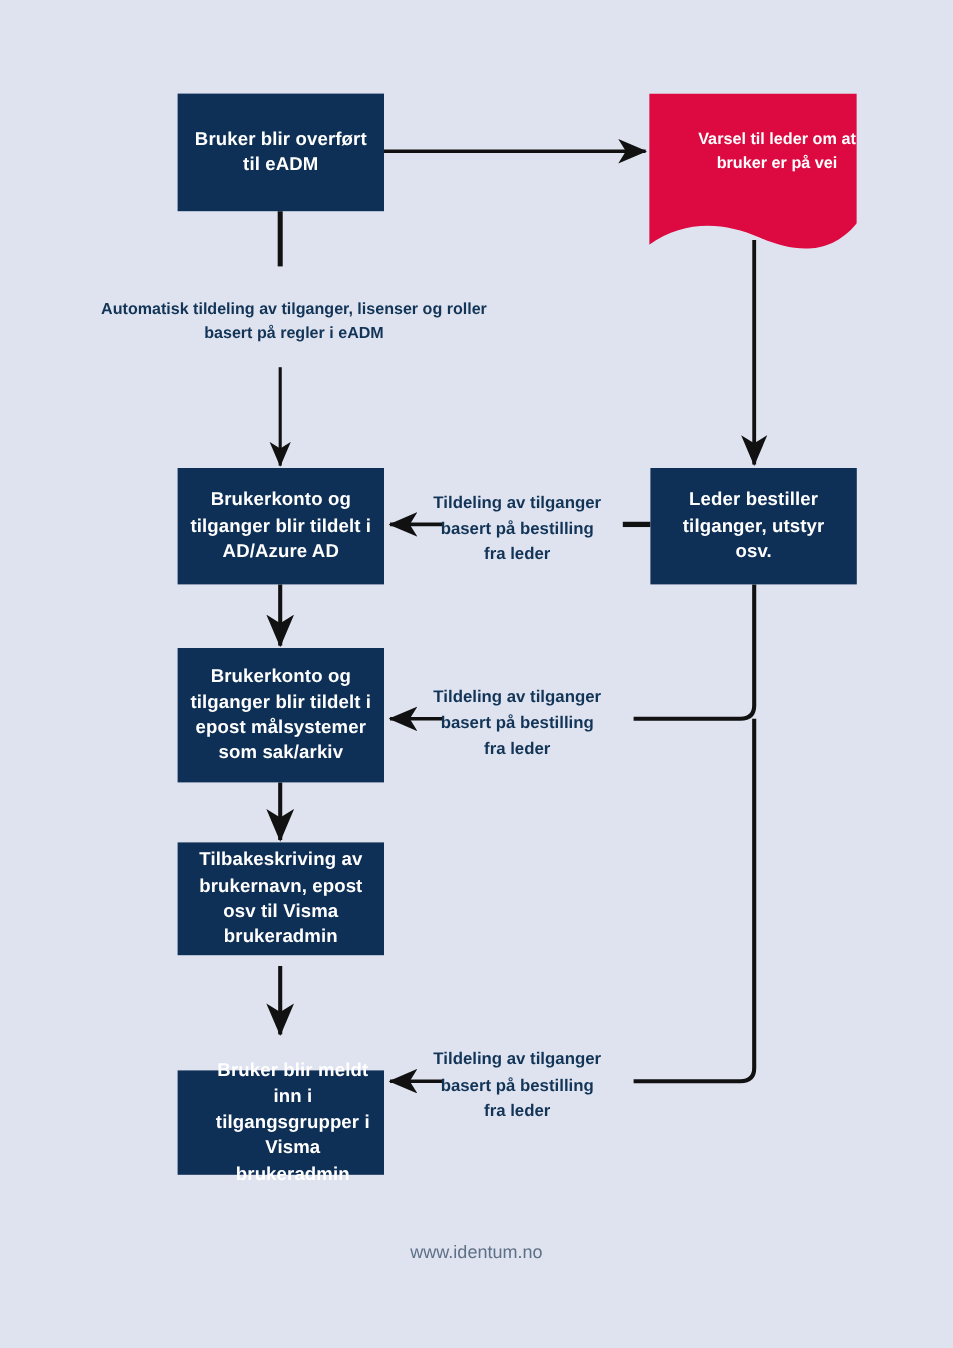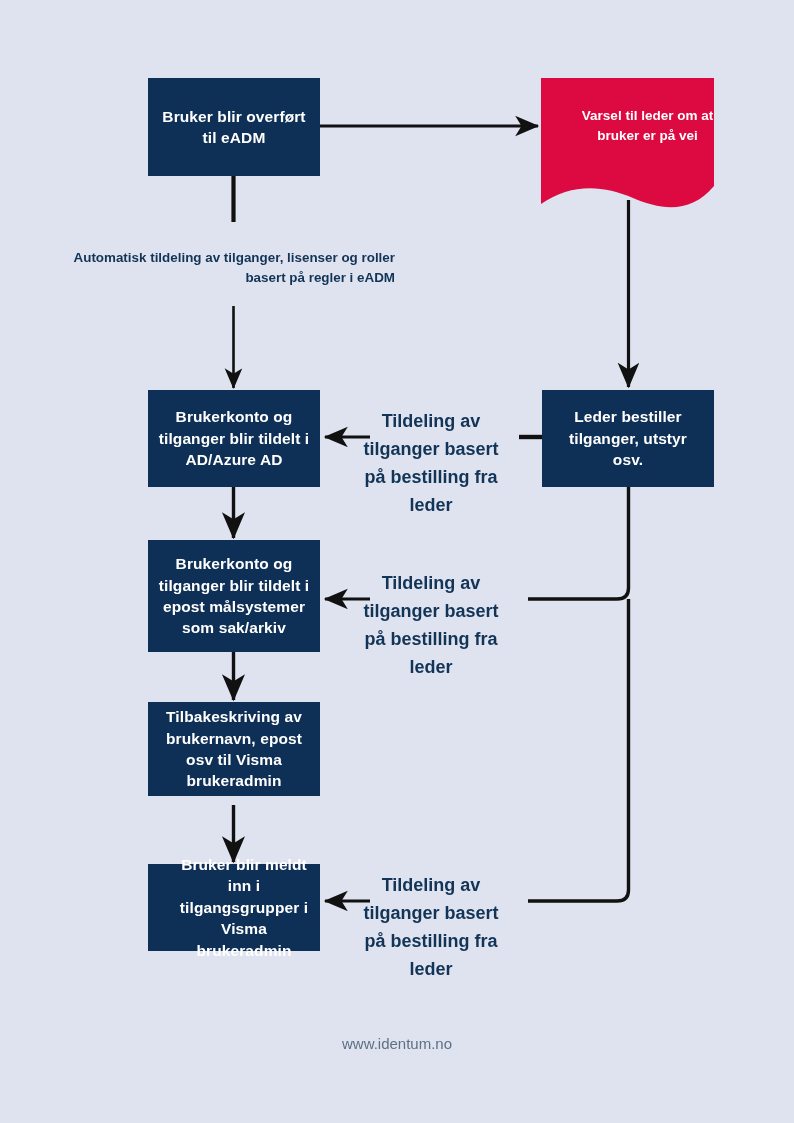--- a/index.html
+++ b/index.html
@@ -70,21 +70,21 @@
     width: 173px;
     text-align: center;
     z-index: 2;
     padding-left: 20px;
   }
 
   .annotation {
     position: absolute;
     color: #123457;
     font-weight: bold;
-    font-size: 18px;
+    font-size: 14px;
     line-height: 1.55;
     text-align: center;
   }
   .annotation.big {
     font-size: 13.4px;
     line-height: 1.5;
   }
 
   .footer {
     position: absolute;
@@ -140,21 +140,21 @@
     <span>Bruker blir overført til eADM</span>
   </div>
 
   <div class="banner">
     <svg class="banner-shape" viewBox="0 0 173 140" preserveAspectRatio="none" xmlns="http://www.w3.org/2000/svg">
       <path d="M0,0 L173,0 L173,108 C150,136 120,132 92,120 C62,107 30,105 0,126 Z" fill="#dc0a40"></path>
     </svg>
     <div class="banner-text">Varsel til leder om at bruker er på vei</div>
   </div>
 
-  <div class="annotation big" style="left:73px; top:248px; width:322px;text-align:right;">
+  <div class="annotation big" style="left:84px; top:248px; width:322px;">
     <span>Automatisk tildeling av tilganger, lisenser og roller basert på regler i eADM</span>
   </div>
 
   <div class="node" style="left:148px; top:390px; width:172px; height:97px;">
     <span>Brukerkonto og tilganger blir tildelt i AD/Azure AD</span>
   </div>
 
   <div class="node" style="left:542px; top:390px; width:172px; height:97px;">
     <span>Leder bestiller tilganger, utstyr osv.</span>
   </div>
@@ -168,21 +168,21 @@
   </div>
 
   <div class="annotation" style="left:357px; top:570px; width:148px;">
     <span>Tildeling av tilganger basert på bestilling fra leder</span>
   </div>
 
   <div class="node" style="left:148px; top:702px; width:172px; height:94px;">
     <span>Tilbakeskriving av brukernavn, epost osv til Visma brukeradmin</span>
   </div>
 
-  <div class="node" style="left:148px; top:864px; width:172px; height:87px;padding-left:30px;">
+  <div class="node" style="left:148px; top:892px; width:172px; height:87px;padding-left:30px;">
     <span>Bruker blir meldt inn i tilgangsgrupper i Visma brukeradmin</span>
   </div>
 
   <div class="annotation" style="left:357px; top:872px; width:148px;">
     <span>Tildeling av tilganger basert på bestilling fra leder</span>
   </div>
 
   <div class="footer">
     <div>www.identum.no</div>
   </div>

